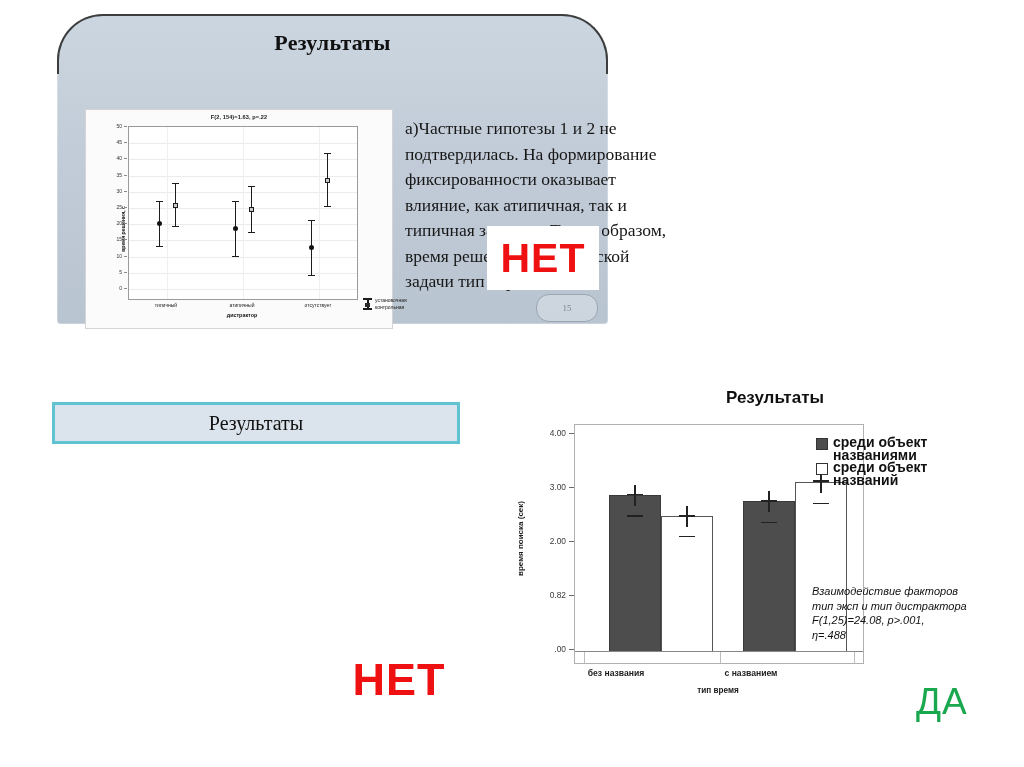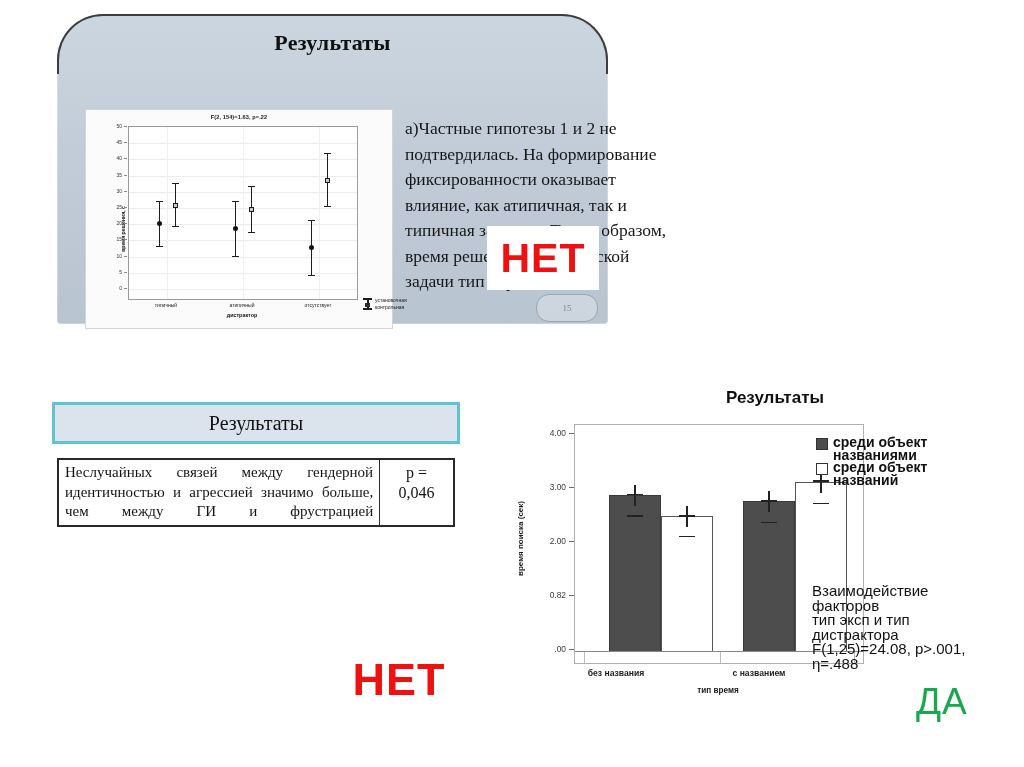--- a/index.html
+++ b/index.html
@@ -191,21 +191,21 @@
   .brl-sw{position:absolute;left:0;top:1px;width:12px;height:12px;box-sizing:border-box;border:1px solid #333;}
   .brl-sw.dark{background:#4d4d4d;}
   .brl-sw.light{background:#fff;}
   .brl-tx{
     position:absolute;left:17px;top:-1px;width:104px;
     font-family:"Liberation Sans",sans-serif;font-weight:bold;font-size:14px;
     line-height:12.5px;color:#111;
   }
   #br-stats{
     position:absolute;left:812px;top:584px;width:170px;
-    font-family:"Liberation Sans",sans-serif;font-size:15px;line-height:14.5px;color:#111;
+    font-family:"Liberation Sans",sans-serif;font-size:11px;line-height:14.5px;color:#111;font-style:italic;
   }
 
   
   #da-word{
     position:absolute;left:916px;top:683px;
     font-family:"Liberation Sans",sans-serif;font-weight:normal;font-size:37px;
     color:#1aa84f;letter-spacing:1px;line-height:1;
   }
 </style>
 </head>
@@ -321,27 +321,20 @@
   </div>
 
   <div id="slide-mid">
 
     <div id="mid-header">
       <span>Результаты</span>
     </div>
 
     <table id="mid-table">
       <tbody>
-          <tr>
-        <td class="tc-text">Неслучайных связей между гендерной идентичностью и агрессией значимо больше, чем между ГИ и фрустрацией</td>
-        <td class="tc-p">
-          <div>p =</div>
-          <div>0,046</div>
-        </td>
-      </tr>
     </tbody>
       </table>
 
   </div>
 
   <div id="net-overlay-2">
     <span class="w">НЕТ</span>
   </div>
 
   <div id="slide-br">
@@ -388,21 +381,21 @@
       <div class="br-ebcap" style="left:238px;bottom:181.4px;"></div>
       <div class="br-ebcap" style="left:238px;bottom:158.8px;"></div>
 
       <div style="position:absolute;left:0;right:0;bottom:11px;height:1px;background:#888;"></div>
       <div class="br-divider" style="left:9px;bottom:0;height:11px;"></div>
       <div class="br-divider" style="left:145px;bottom:0;height:11px;"></div>
       <div class="br-divider" style="left:279px;bottom:0;height:11px;"></div>
     </div>
 
     <div class="br-xtick" style="left:31px;top:280px;">без названия</div>
-    <div class="br-xtick" style="left:174px;top:280px;text-align:center;">с названием</div>
+    <div class="br-xtick" style="left:166px;top:280px;text-align:center;">с названием</div>
     <div class="br-xlab">тип время</div>
   </div>
 
   <div id="br-legend">
     <div class="brl-row">
       <div class="brl-sw dark"></div>
       <div class="brl-tx">
         <div>среди объект</div>
         <div>названиями</div>
       </div>

